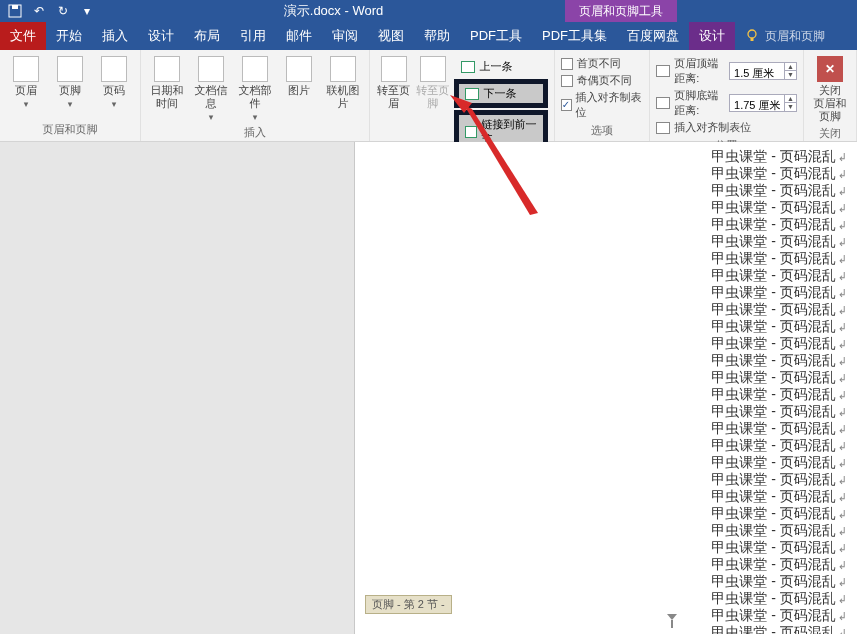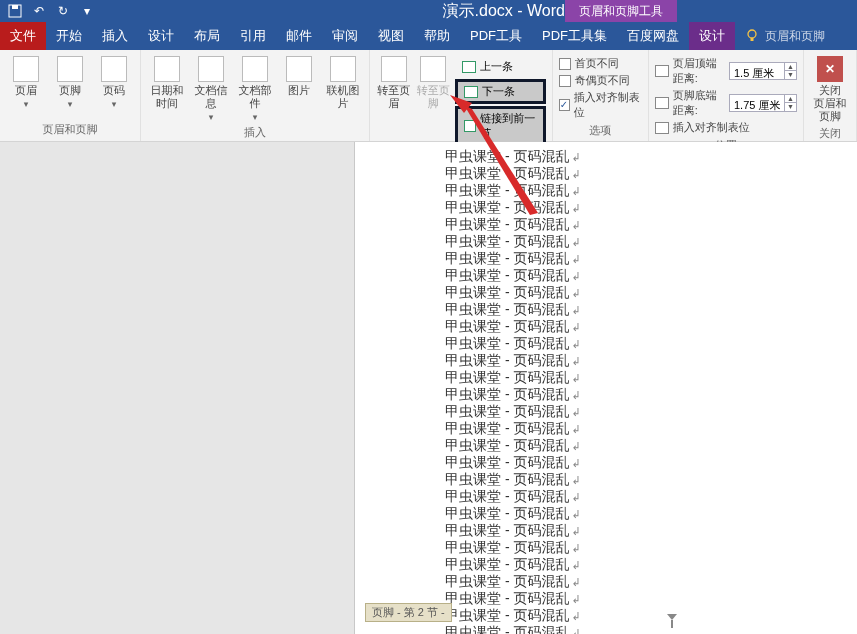--- a/index.html
+++ b/index.html
@@ -1,21 +1,21 @@
 <!DOCTYPE html>
 <html><head>
 <meta charset="utf-8">
 <style>
   * { box-sizing: border-box; margin: 0; padding: 0; }
   body { font-family: "Microsoft YaHei", sans-serif; font-size: 12px; background: #fff; width: 857px; height: 634px; overflow: hidden; position: relative; }
   
   .titlebar { background: #2b579a; color: #fff; height: 22px; display: flex; align-items: center; }
   .qat { display: flex; gap: 10px; padding: 0 8px; align-items: center; }
   .qat-icon { width: 14px; height: 14px; display: inline-flex; justify-content: center; align-items: center; font-size: 12px; color: #fff; }
-  .title-center { flex: 1; text-align: right; font-size: 16px; }
+  .title-center { flex: 1; text-align: center; font-size: 13px; }
   .contextual-tab-label { background: #8b44a8; padding: 8px 14px; height: 22px; display: flex; align-items: center; font-size: 12px; }
   .title-right-spacer { width: 180px; }
   
   .tabs-row { background: #2b579a; color: #fff; height: 28px; display: flex; align-items: stretch; }
   .tab { padding: 0 10px; display: flex; align-items: center; font-size: 13px; cursor: pointer; }
   .tab.file { background: #b91c1c; }
   .tab.active { background: #6b2d8a; }
   .tellme { display: flex; align-items: center; gap: 6px; padding: 0 10px; color: #cfd8e8; }
   .bulb-icon { width: 14px; height: 14px; }
   
@@ -24,46 +24,46 @@
   .group-body { display: flex; gap: 4px; }
   .group-label { text-align: center; font-size: 11px; color: #666; padding: 3px 0 4px 0; }
   .big-btn { width: 40px; display: flex; flex-direction: column; align-items: center; gap: 2px; padding-top: 2px; cursor: pointer; }
   .big-btn .icon-box { width: 26px; height: 26px; background: #fff; border: 1px solid #bbb; position: relative; }
   .big-btn .lbl { font-size: 11px; color: #444; text-align: center; line-height: 13px; }
   .big-btn .drop { font-size: 9px; color: #666; }
   .big-btn.disabled .lbl { color: #aaa; }
   
   .nav-group-body { display: flex; flex-direction: column; gap: 2px; padding-top: 2px; }
   .small-btn { display: flex; align-items: center; gap: 4px; padding: 2px 6px; font-size: 11px; cursor: pointer; border: 1px solid transparent; }
-  .small-btn.highlight { background: #c9c9c9; border: 3px solid #0f172a; }
+  .small-btn.highlight { background: #c9c9c9; border: 5px solid #0f172a; }
   .small-btn .mini-icon { width: 14px; height: 12px; background: #fff; border: 1px solid #396; }
   
   .opts-col { display: flex; flex-direction: column; gap: 2px; padding-top: 2px; }
   .chk-row { display: flex; align-items: center; gap: 4px; font-size: 11px; color: #444; }
   .chk-box { width: 12px; height: 12px; border: 1px solid #888; background: #fff; }
   .chk-box.checked::after { content: "✓"; font-size: 10px; line-height: 10px; color: #2b579a; display: block; }
   
   .pos-grid { display: grid; grid-template-columns: auto auto auto; gap: 2px 4px; align-items: center; padding-top: 2px; font-size: 11px; color: #444; }
   .pos-grid .mini-icon2 { width: 14px; height: 12px; border: 1px solid #888; background: #fff; }
   .spin { display: flex; align-items: flex-end; border: 1px solid #aab; background: #fff; height: 18px; }
   .spin input { border: none; width: 54px; font-size: 11px; padding: 0 4px; outline: none; }
   .spin-btns { display: flex; flex-direction: column; }
   .spin-btns span { width: 12px; height: 8px; font-size: 7px; line-height: 8px; text-align: center; border-left: 1px solid #aab; cursor: pointer; color: #555; }
   .spin-btns span:first-child { border-bottom: 1px solid #aab; }
   
   .close-btn { width: 40px; display: flex; flex-direction: column; align-items: center; gap: 2px; padding-top: 2px; cursor: pointer; }
   .close-btn .x-box { width: 26px; height: 26px; background: #c0504d; color: #fff; display: flex; justify-content: center; align-items: center; font-weight: bold; }
   
-  .workspace { display: flex; height: calc(634px - 22px - 28px - 92px); background: #8b5cf6; }
+  .workspace { display: flex; height: calc(634px - 22px - 28px - 92px); background: #8b5cf6; text-align: right; }
   .left-panel { width: 355px; background: #e6e6e6; border-right: 1px solid #c8c8c8; }
   .page-area { flex: 1; background: #fff; position: relative; overflow: hidden; }
   .page-content { padding: 6px 10px 0 90px; }
   .content-line { font-size: 14px; color: #333; line-height: 16px; white-space: nowrap; }
   .content-line::after { content: "↲"; color: #888; font-size: 11px; margin-left: 2px; }
-  .footer-tag { position: absolute; left: 10px; bottom: 12px; background: #e6e0c8; border: 1px solid #b8b088; padding: 1px 6px; font-size: 11px; color: #555; }
+  .footer-tag { position: absolute; left: 10px; bottom: 20px; background: #e6e0c8; border: 1px solid #b8b088; padding: 1px 6px; font-size: 11px; color: #555; }
   .ruler-mark { position: absolute; right: 180px; bottom: 6px; width: 10px; height: 14px; }
   
   .red-arrow { position: absolute; left: 450px; top: 95px; width: 90px; height: 120px; pointer-events: none; }
 </style>
 </head>
 <body>
 
 <div class="titlebar">
   <div class="qat">
     <span class="qat-icon">

